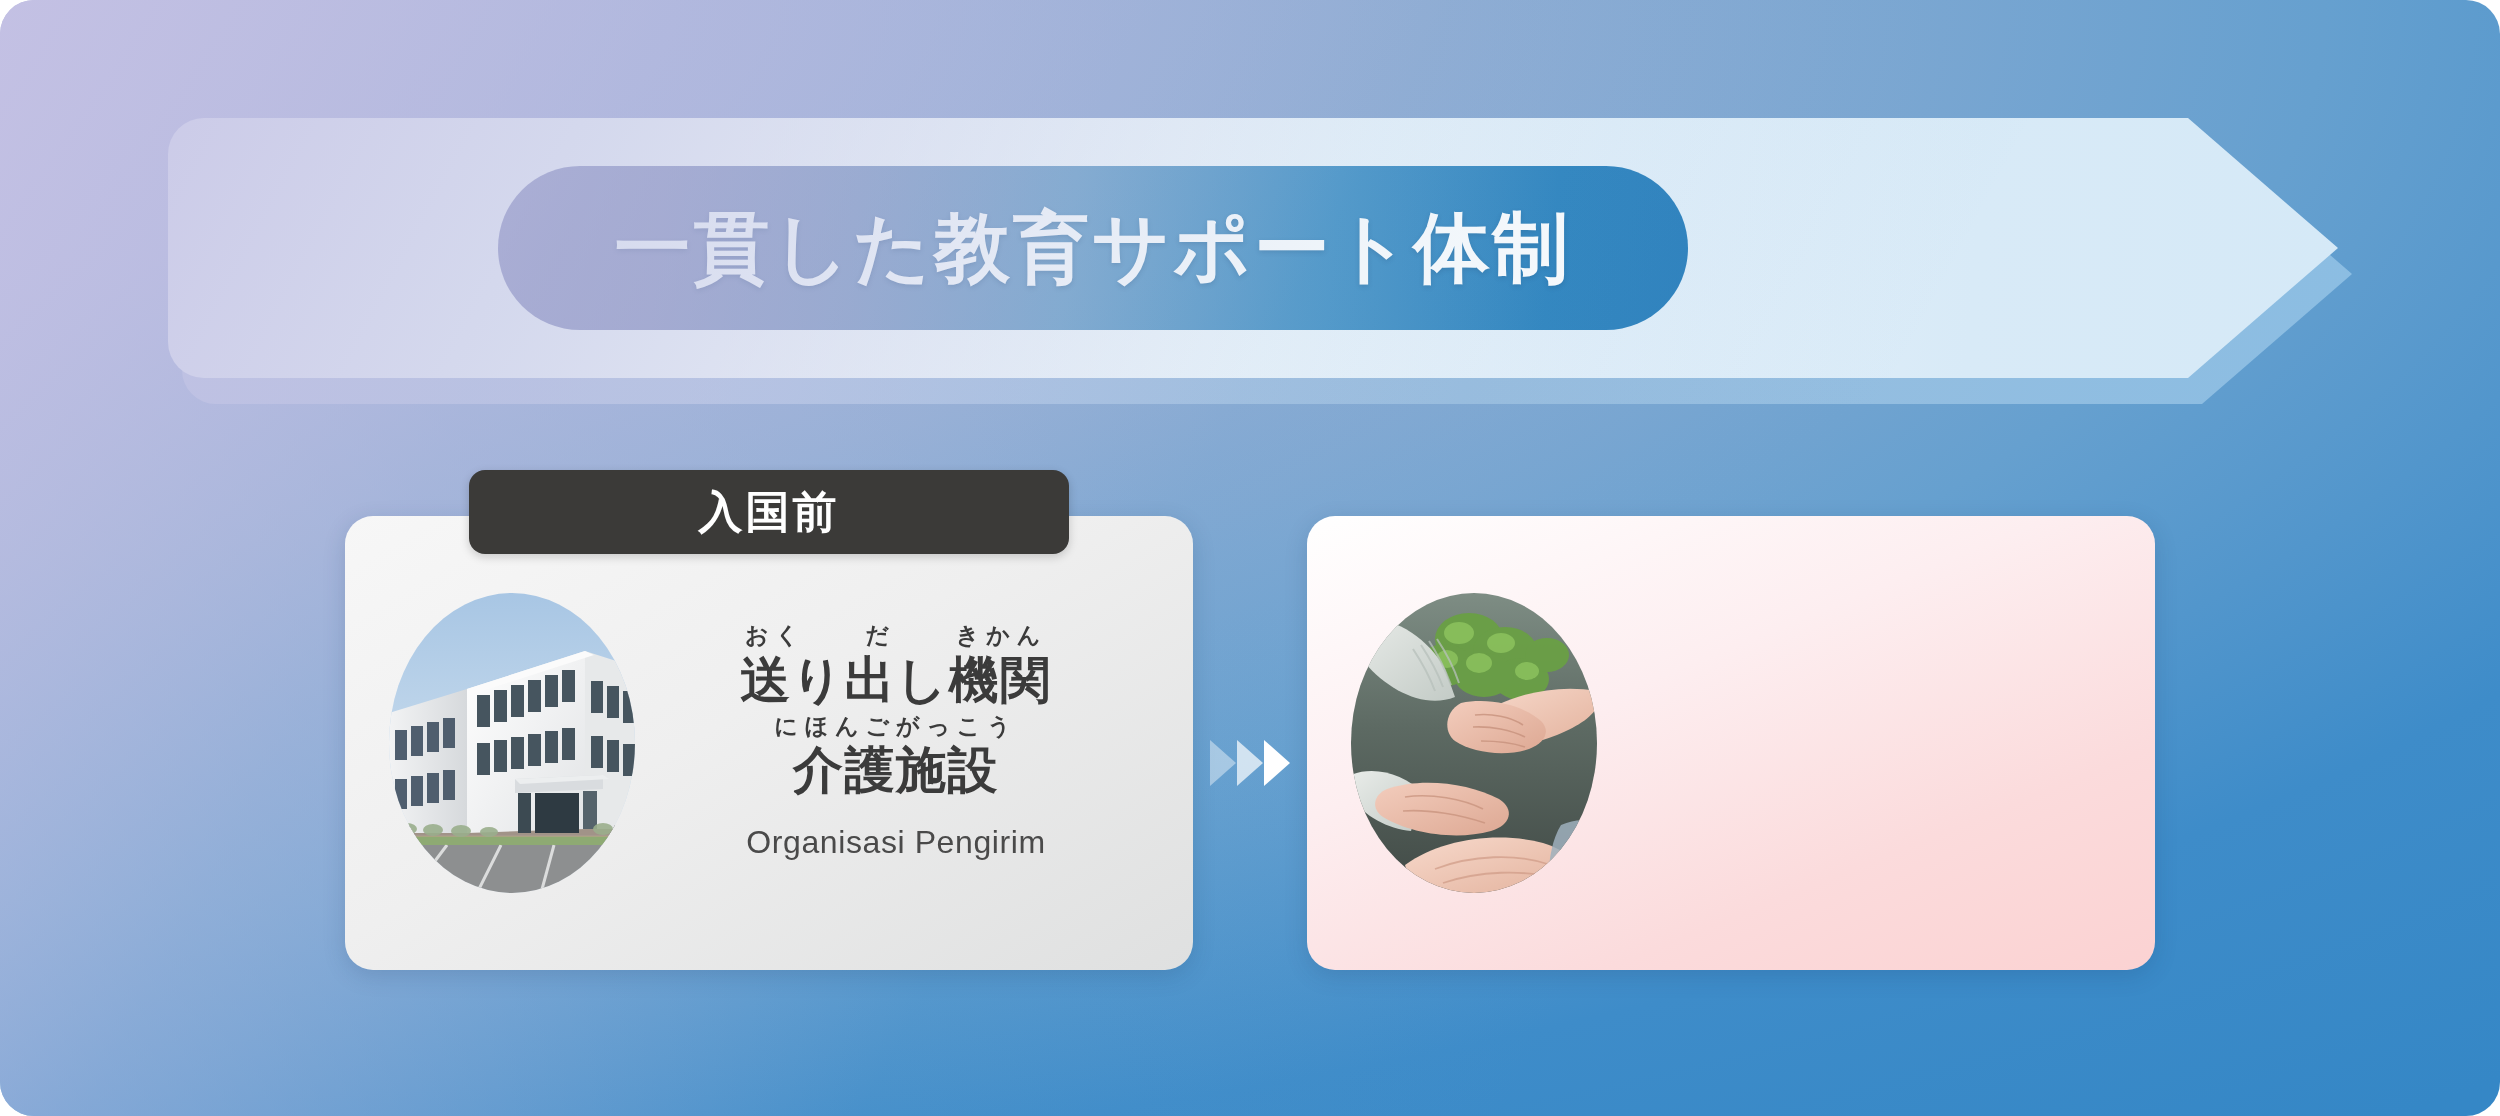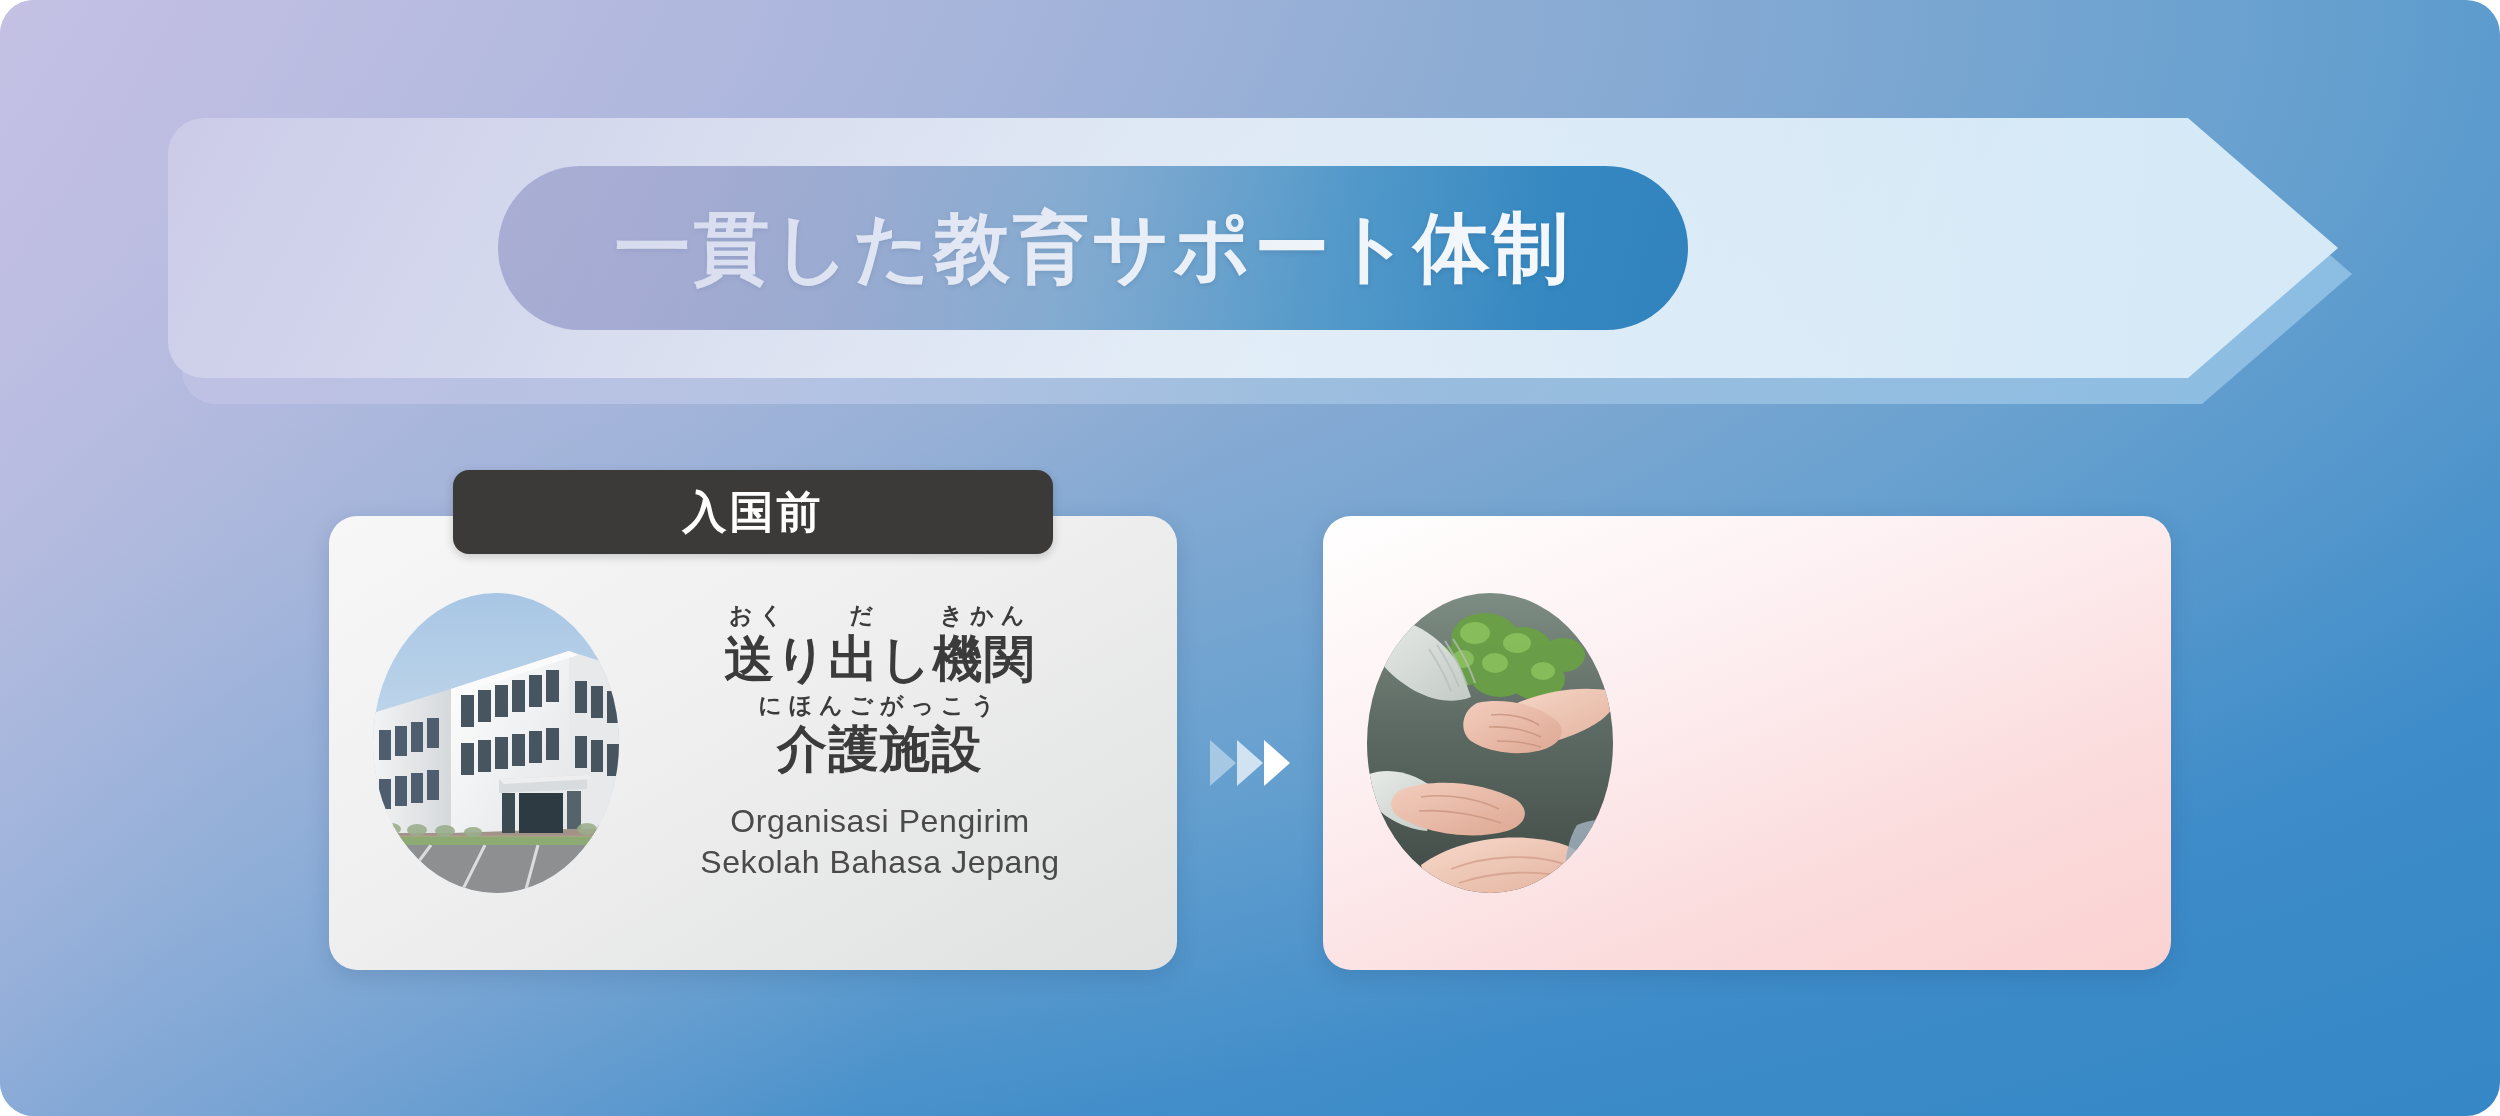--- a/index.html
+++ b/index.html
@@ -106,21 +106,21 @@
   
   .cards {
     position: absolute;
     left: 0;
     top: 470px;
     width: 2500px;
     height: 540px;
     display: flex;
     align-items: flex-start;
     justify-content: center;
-    gap: 16px;
+    gap: 0;
   }
 
   .card-block { position: relative; }
 
   .badge {
     position: absolute;
     top: 0;
     left: 50%;
     transform: translateX(-50%);
     height: 84px;
@@ -355,21 +355,20 @@
           <div class="ruby-line">
             <span class="furigana before-fur">おく　　だ　　きかん</span>
             <span class="kanji before-ink">送り出し機関</span>
           </div>
           <div class="ruby-line">
             <span class="furigana before-fur">にほんごがっこう</span>
             <span class="kanji before-ink">介護施設</span>
           </div>
           <div class="romaji before-rom">
             <div>Organisasi Pengirim</div>
-            <div>Sekolah Bahasa Jepang</div>
           </div>
         </div>
       </div>
     </div>
 
     <div class="chevrons">
       <span class="chev c1"></span>
       <span class="chev c2"></span>
       <span class="chev c3"></span>
     </div>

